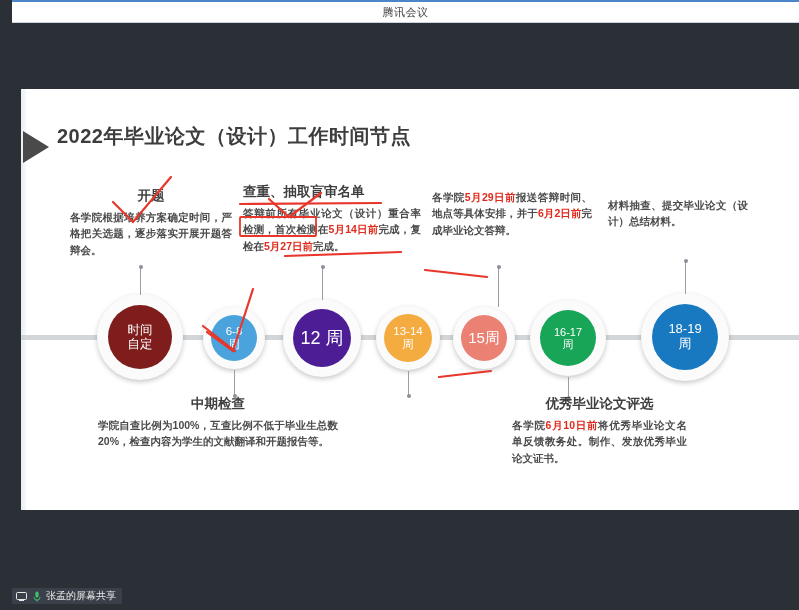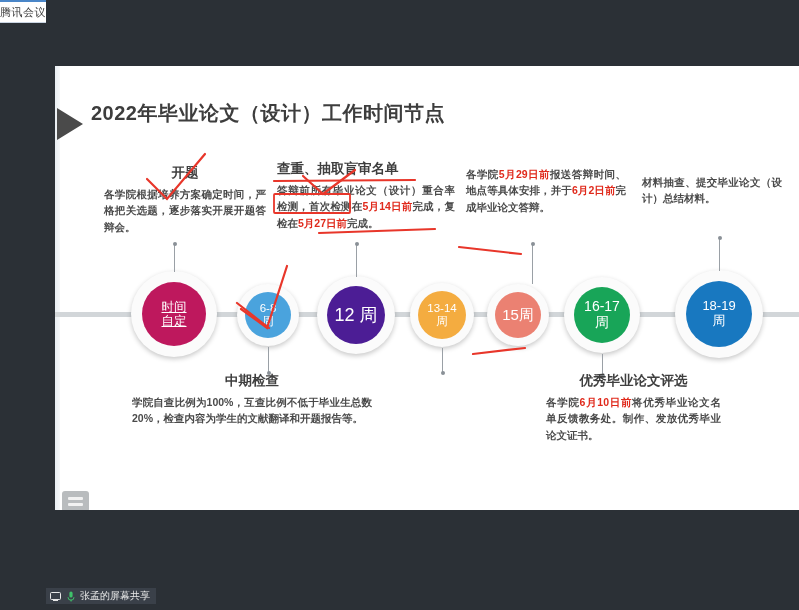--- a/index.html
+++ b/index.html
@@ -8,21 +8,21 @@
   }
   body {
     width: 799px; height: 610px;
     font-family: "Liberation Sans", "DejaVu Sans", sans-serif;
     overflow: hidden;
     position: relative;
   }
   #app {
     position: absolute; inset: 0;
     background: #2b3036;
-    display: flex; flex-direction: row;
+    display: flex; flex-direction: column; padding-left: 12px;
   }
   
   .titlebar {
     height: 20px;
     background: #ffffff;
     border-bottom: 1px solid #c9d4e2;
     border-top: 2px solid #4a86c8;
     display: flex; align-items: center; justify-content: center;
     flex: 0 0 auto;
   }
@@ -204,21 +204,21 @@
         <div class="slide-inner">
 
           <div class="left-rail"></div>
 
           <div class="title-arrow"></div>
           <div class="deck-title">2022年毕业论文（设计）工作时间节点</div>
 
           <div class="track"></div>
 
           <div class="node" style="left:76px; top:205px; width:86px; height:86px;">
-            <div class="disc" style="width:64px;height:64px;background:#be185d;font-size:12.5px;text-decoration:underline;">
+            <div class="disc" style="width:64px;height:64px;background:#7f1d1d;font-size:12.5px;">
               <span>
                 <span>时间</span><br>
                 <span>自定</span>
               </span>
             </div>
           </div>
 
           <div class="node" style="left:182px; top:218px; width:62px; height:62px;">
             <div class="disc" style="width:46px;height:46px;background:#4aa3dd;font-size:11.5px;">
               <span>
@@ -249,21 +249,21 @@
           <div class="node" style="left:432px; top:218px; width:62px; height:62px;">
             <div class="disc" style="width:46px;height:46px;background:#eb8172;font-size:15px;">
               <span>
                 <span>15周</span>
                 <span></span>
               </span>
             </div>
           </div>
 
           <div class="node" style="left:509px; top:211px; width:76px; height:76px;">
-            <div class="disc" style="width:56px;height:56px;background:#18a558;font-size:14px;">
+            <div class="disc" style="width:56px;height:56px;background:#18a558;font-size:11px;">
               <span>
                 <span>16-17</span><br>
                 <span>周</span>
               </span>
             </div>
           </div>
 
           <div class="node" style="left:620px; top:204px; width:88px; height:88px;">
             <div class="disc" style="width:66px;height:66px;background:#1878c0;font-size:13px;">
               <span>

